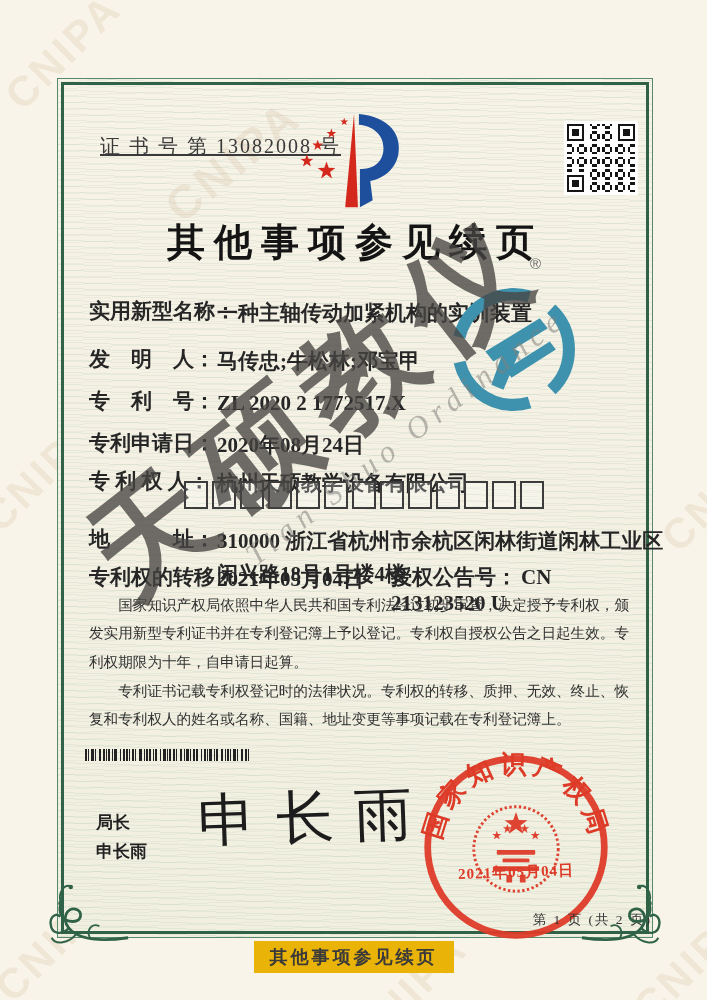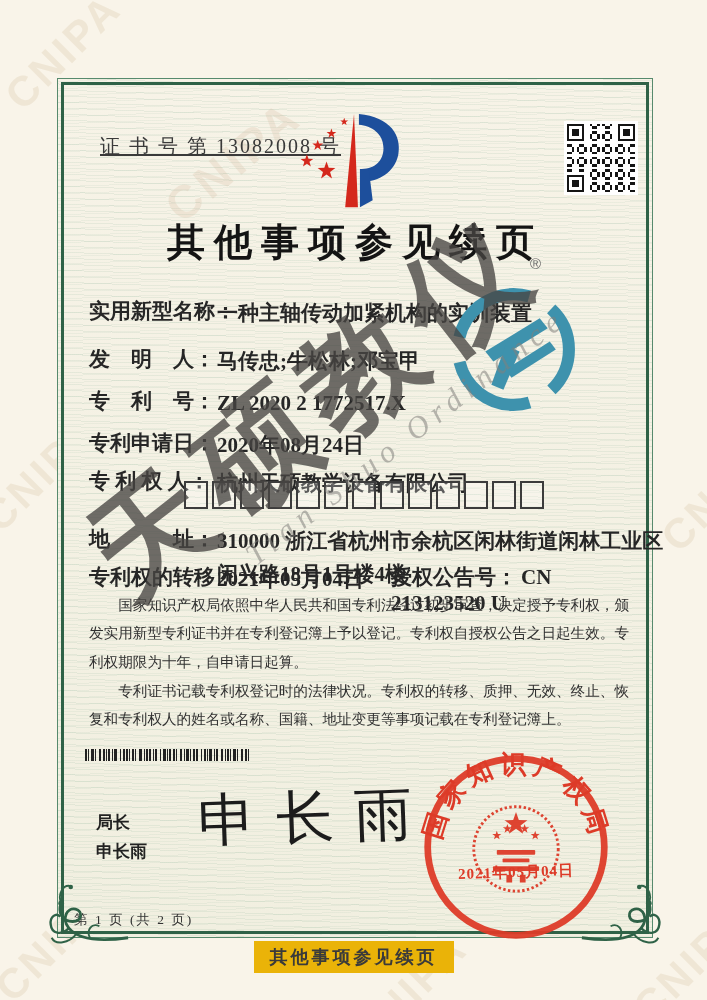--- a/index.html
+++ b/index.html
@@ -35,21 +35,21 @@
   .body-par{position:absolute;left:31px;width:552px;font-size:14.6px;line-height:1.95;
          color:#303030;text-indent:2em;font-weight:500;}
   .barcode{position:absolute;left:27px;top:668px;width:168px;height:12px;}
   .director{position:absolute;left:38px;top:730px;font-size:17px;font-weight:bold;
          color:#222;line-height:1.7;}
   .signature{position:absolute;left:140px;top:700px;font-size:58px;color:#1c1c1c;
          letter-spacing:20px;transform:rotate(-2deg);font-weight:500;white-space:nowrap;}
   .seal{position:absolute;left:362px;top:672px;width:192px;height:192px;}
   .seal-date{position:absolute;left:0;top:112px;width:100%;text-align:center;
          font-size:15px;font-weight:bold;color:#dd3b28;letter-spacing:1px;transform:rotate(-2deg);}
-  .page-ind{position:absolute;left:16px;top:832px;width:100%;text-align:left;
+  .page-ind{position:absolute;left:0;top:832px;width:100%;text-align:right;
          font-size:13.5px;color:#333;letter-spacing:2px;}
   .corner{position:absolute;width:86px;height:86px;}
   .corner.bl{left:-14px;bottom:-16px;}
   .corner.br{right:-14px;bottom:-16px;transform:scaleX(-1);}
   .cont-note{position:absolute;left:50%;top:941px;transform:translateX(-50%);
          background:#eab308;padding:4px 16px;font-size:18px;font-weight:600;
          color:#3a3a3a;letter-spacing:3px;}
   
   .wm-group{position:absolute;left:80px;top:330px;width:580px;height:300px;
          transform:rotate(-38deg);transform-origin:center center;text-align:center;

